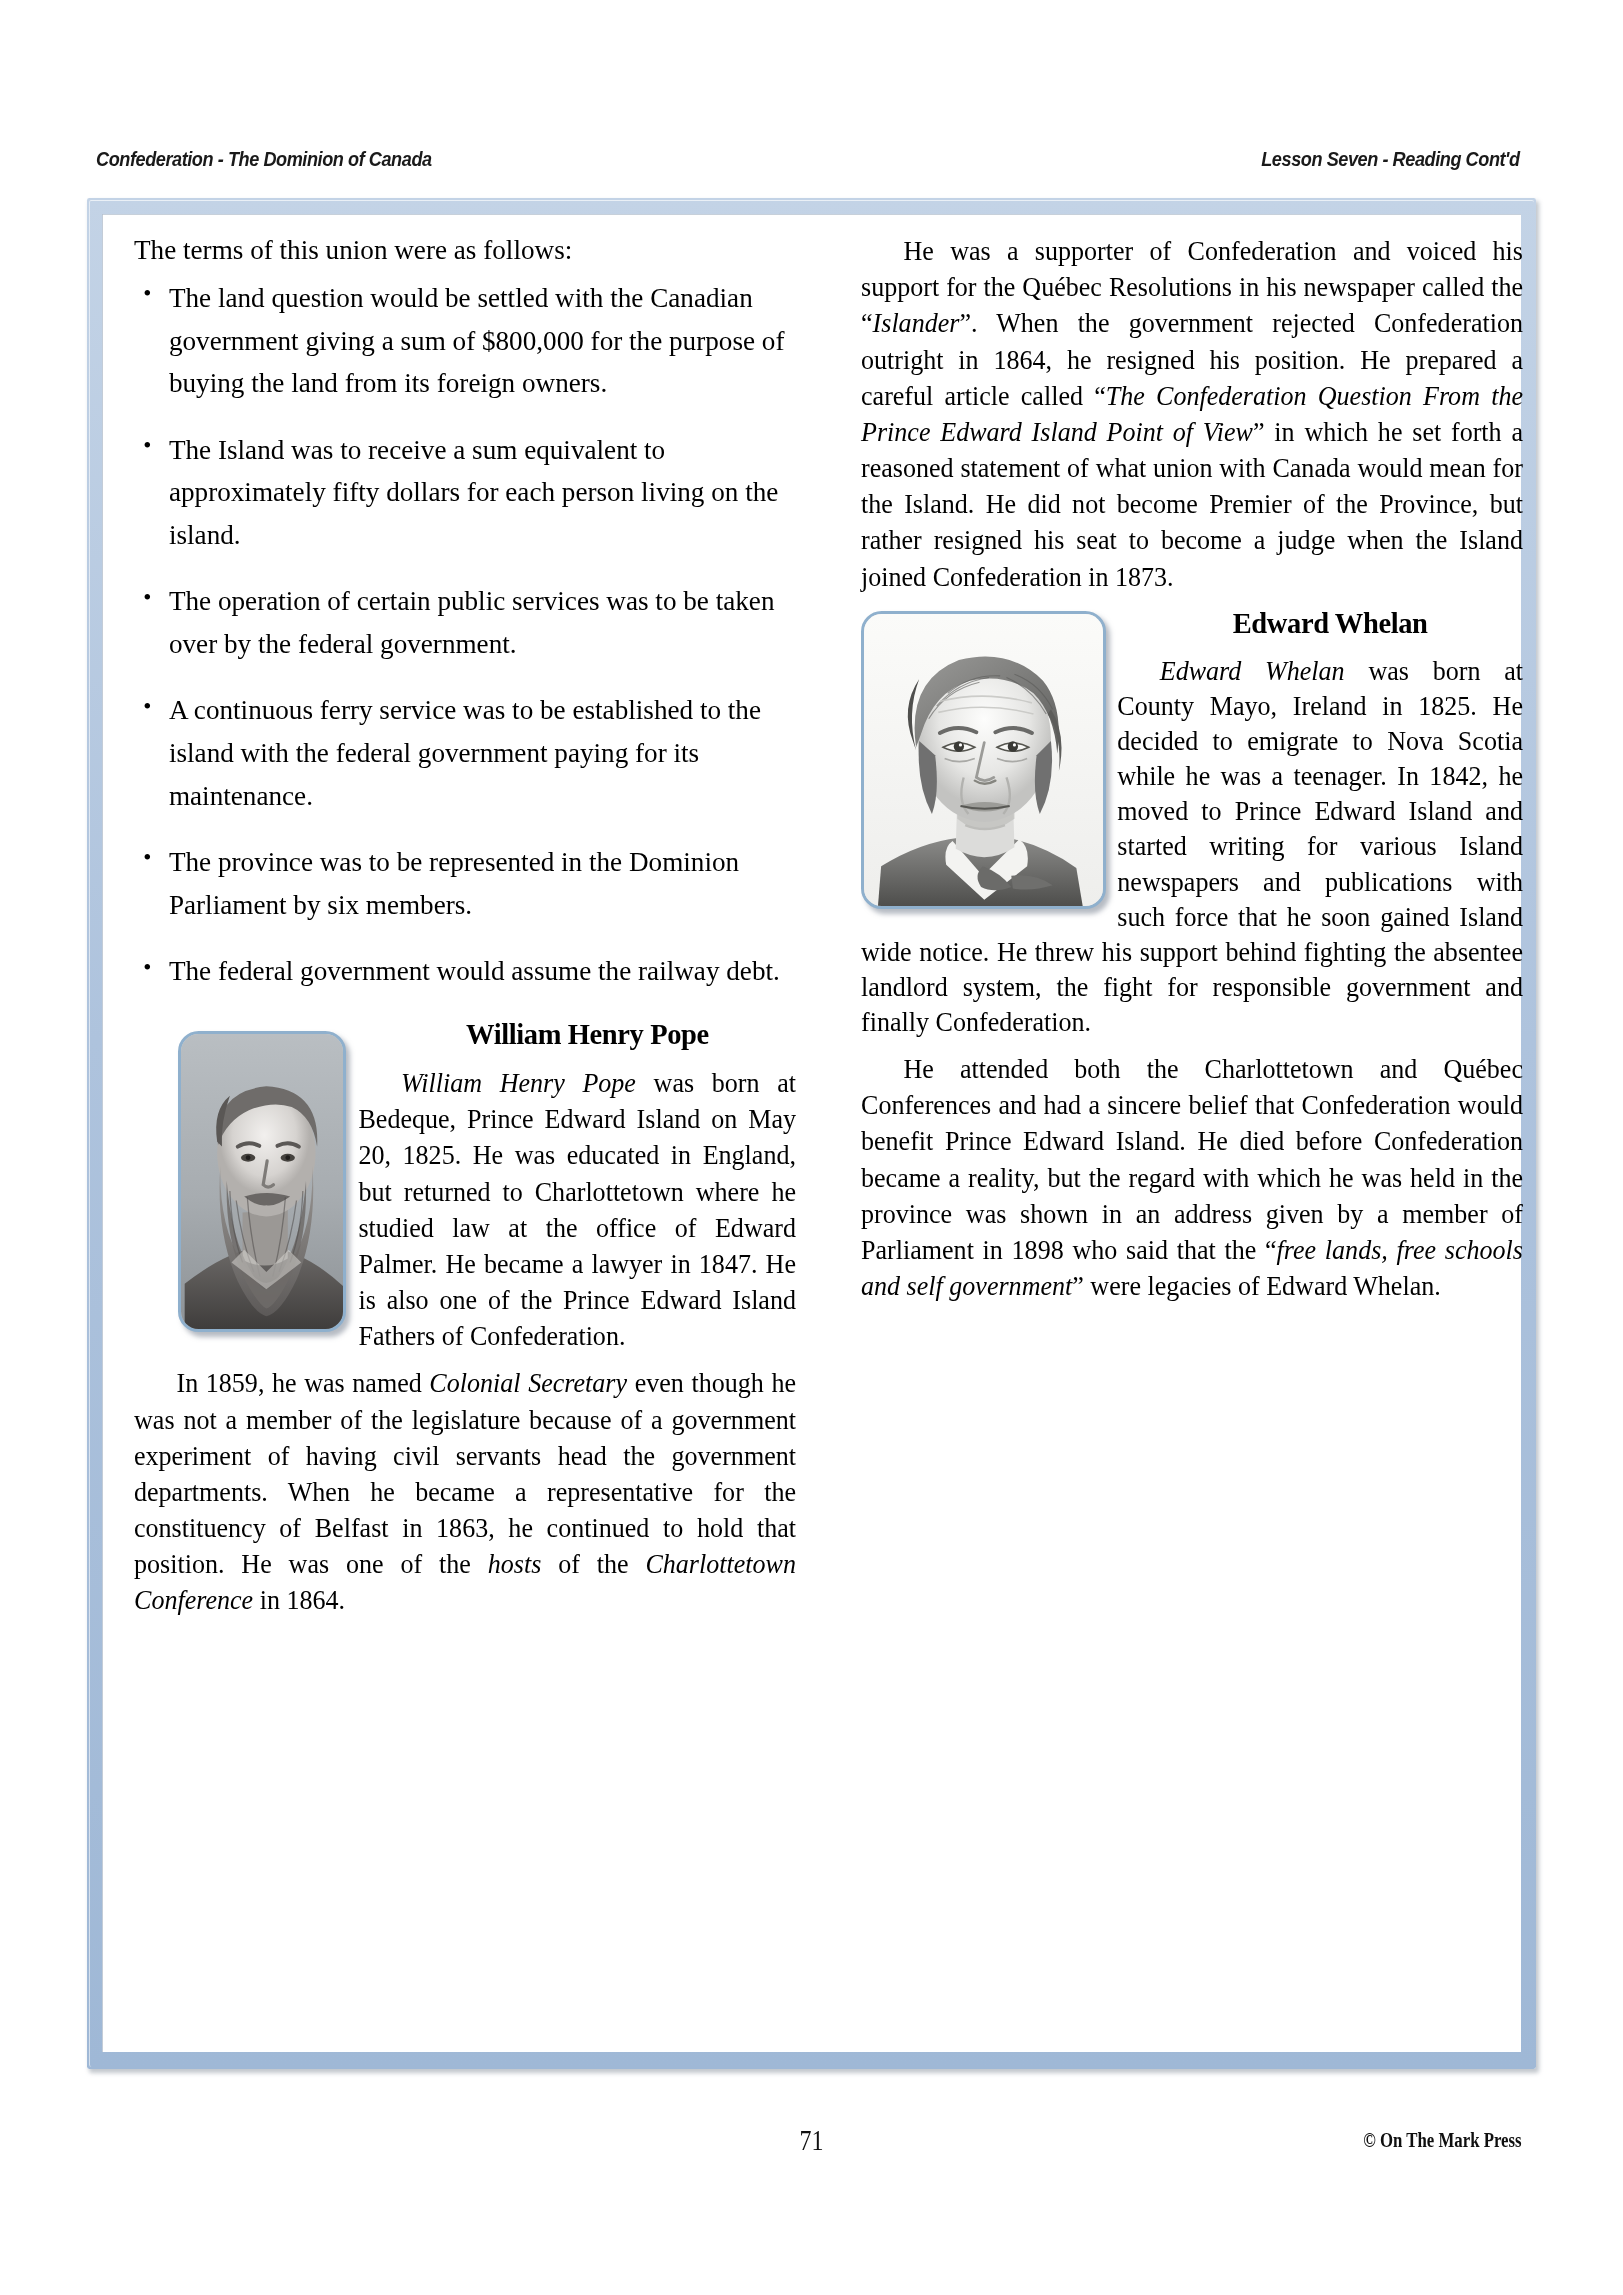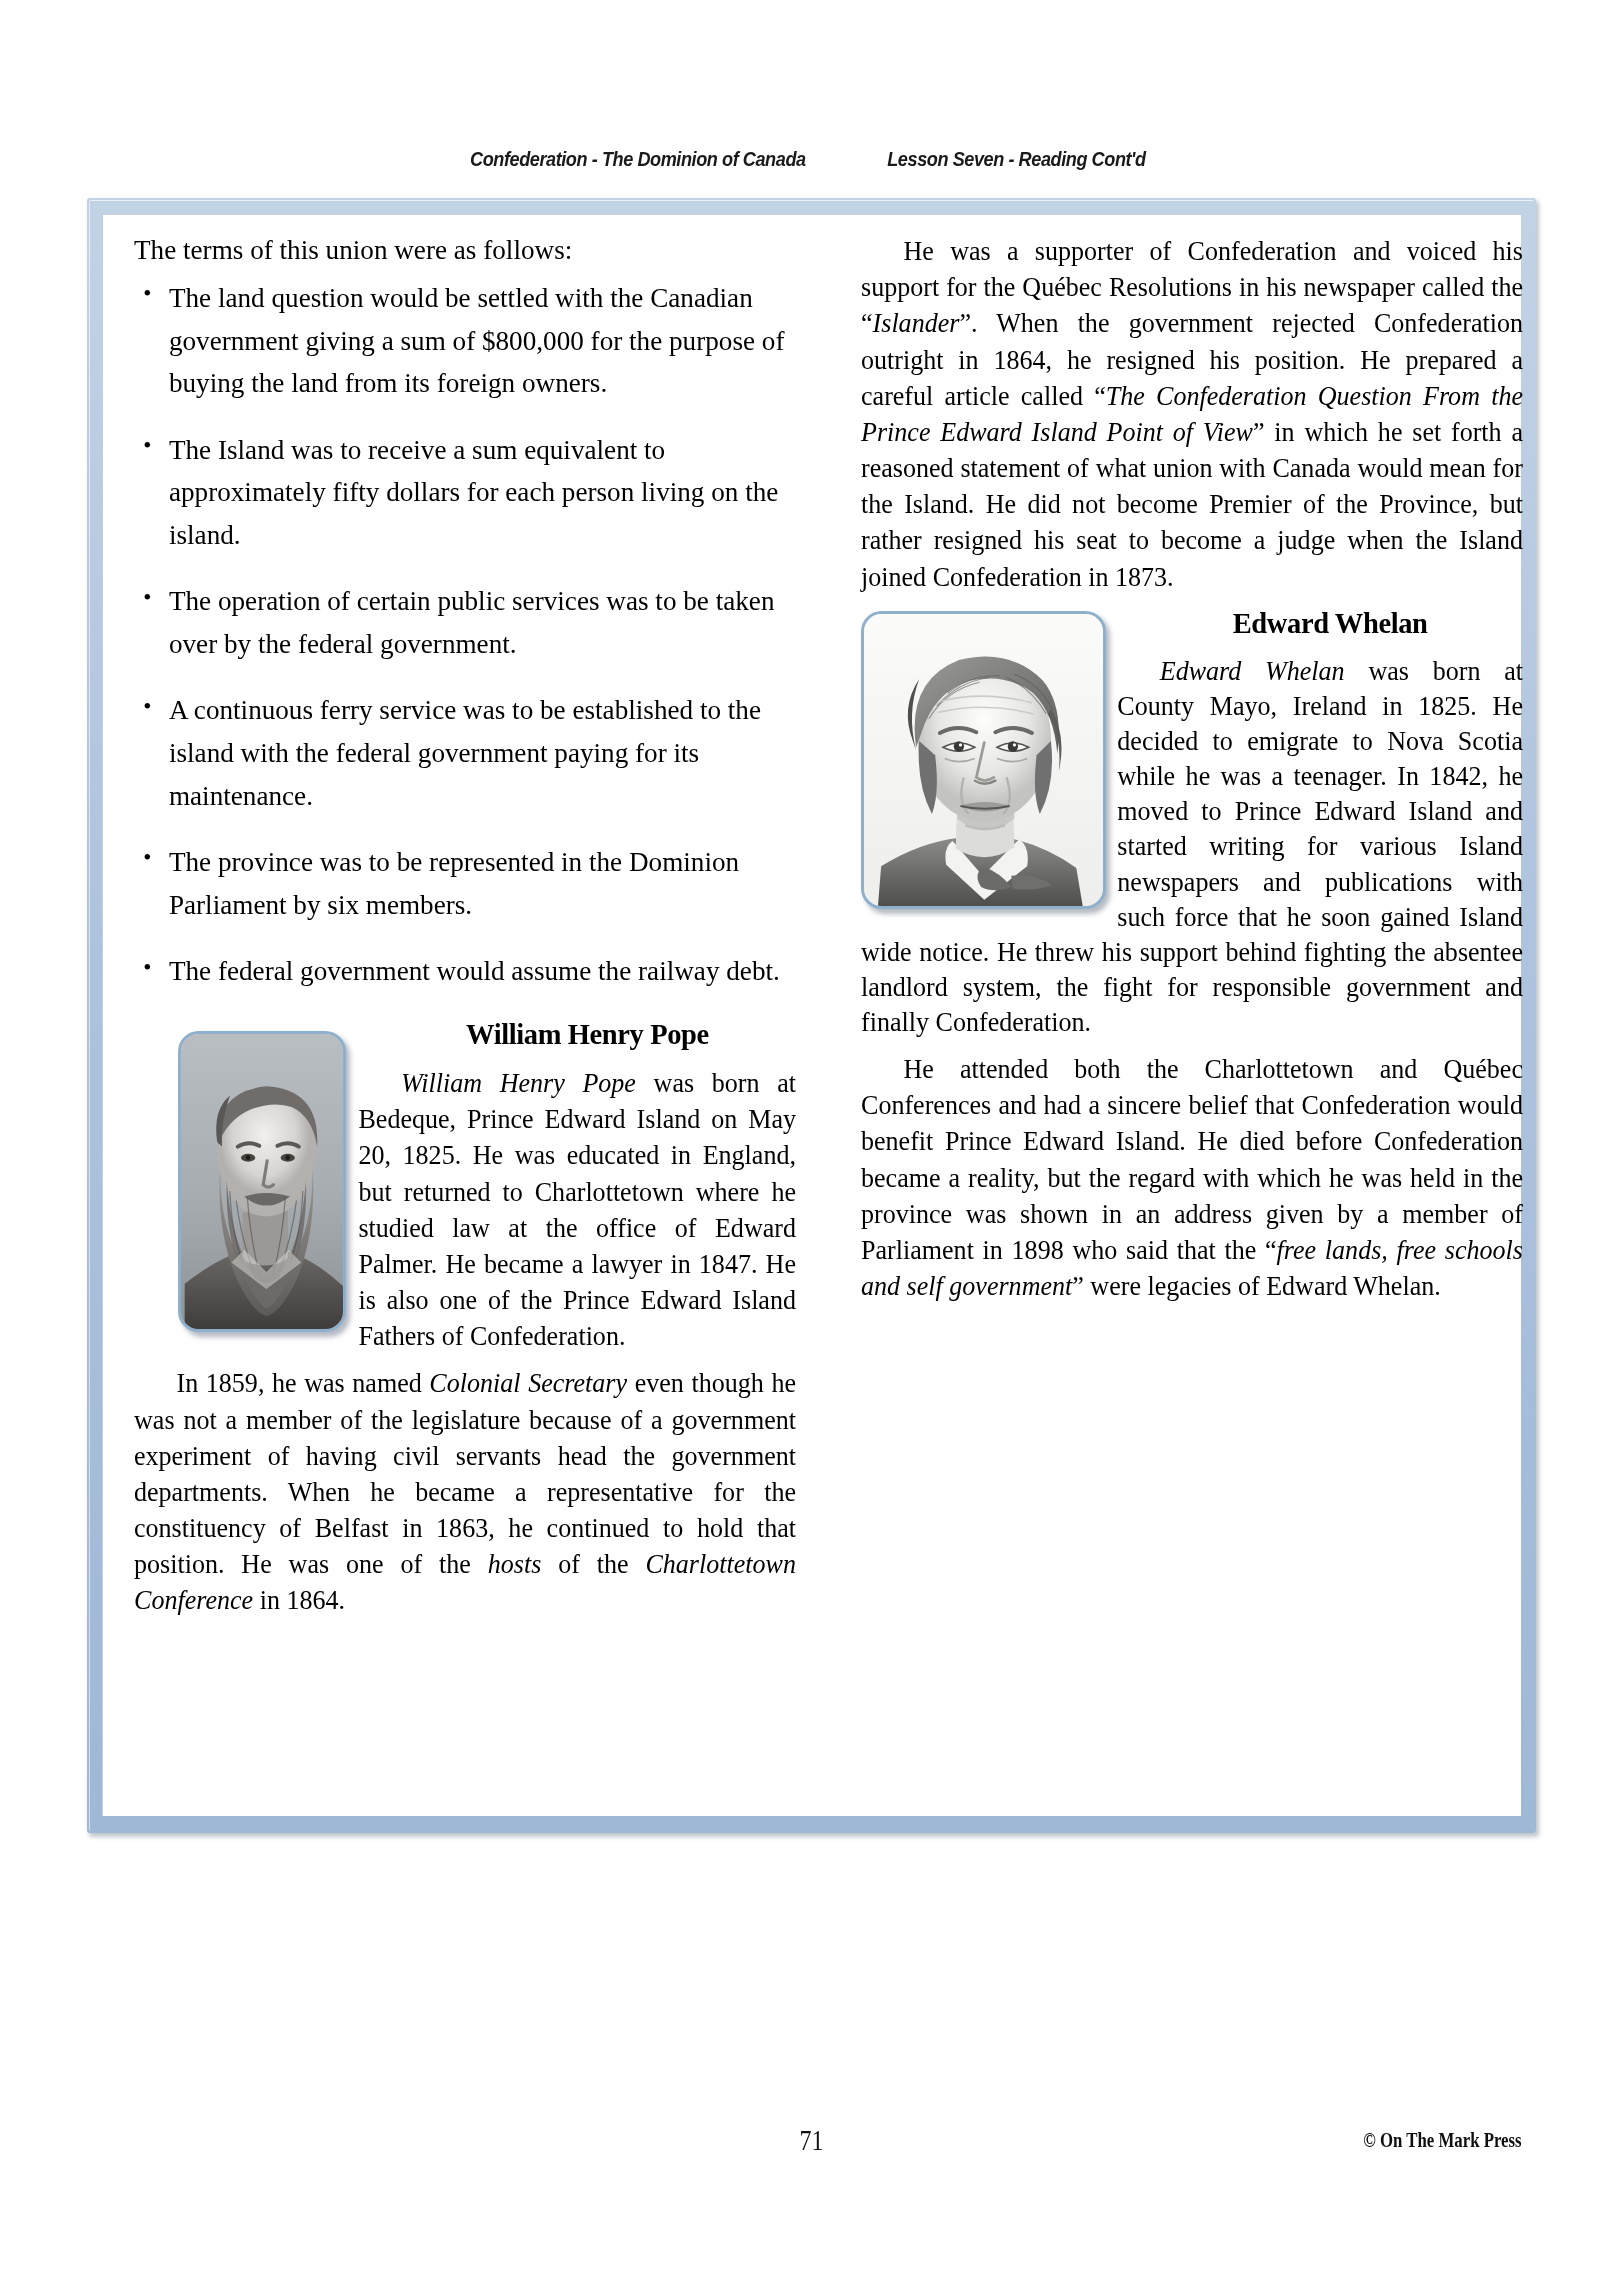--- a/index.html
+++ b/index.html
@@ -17,21 +17,21 @@
   }
 
   
   .running-head {
     position: absolute;
     top: 147px;
     left: 96px;
     right: 103px;
     height: 36px;
     display: flex;
-    justify-content: center;
+    justify-content: space-between;
     align-items: flex-start;
   }
   .running-head span {
     font-family: "Liberation Sans", "DejaVu Sans", sans-serif;
     font-style: italic;
     font-weight: bold;
     font-size: 20.6px;
     color: #1a1a1a;
     letter-spacing: -0.5px;
     transform: scaleX(0.88);
@@ -41,21 +41,21 @@
   .running-head span.rh-right {
     transform-origin: right top;
   }
 
   
   .page-frame {
     position: absolute;
     left: 87px;
     top: 198px;
     width: 1449px;
-    height: 1635px;
+    height: 1871px;
     background: linear-gradient(180deg,#c3d3e6 0%, #aec3dd 45%, #9fb8d6 100%);
     border-radius: 2.4px;
     box-shadow: 2.4px 3.2px 4px rgba(120,130,145,0.45);
     box-sizing: border-box;
     padding: 16px 15px 17.4px 15px;
   }
   .page-frame::before {
     content: "";
     position: absolute;
     left: 1.6px; top: 1.6px; right: 1.6px; bottom: 1.6px;

